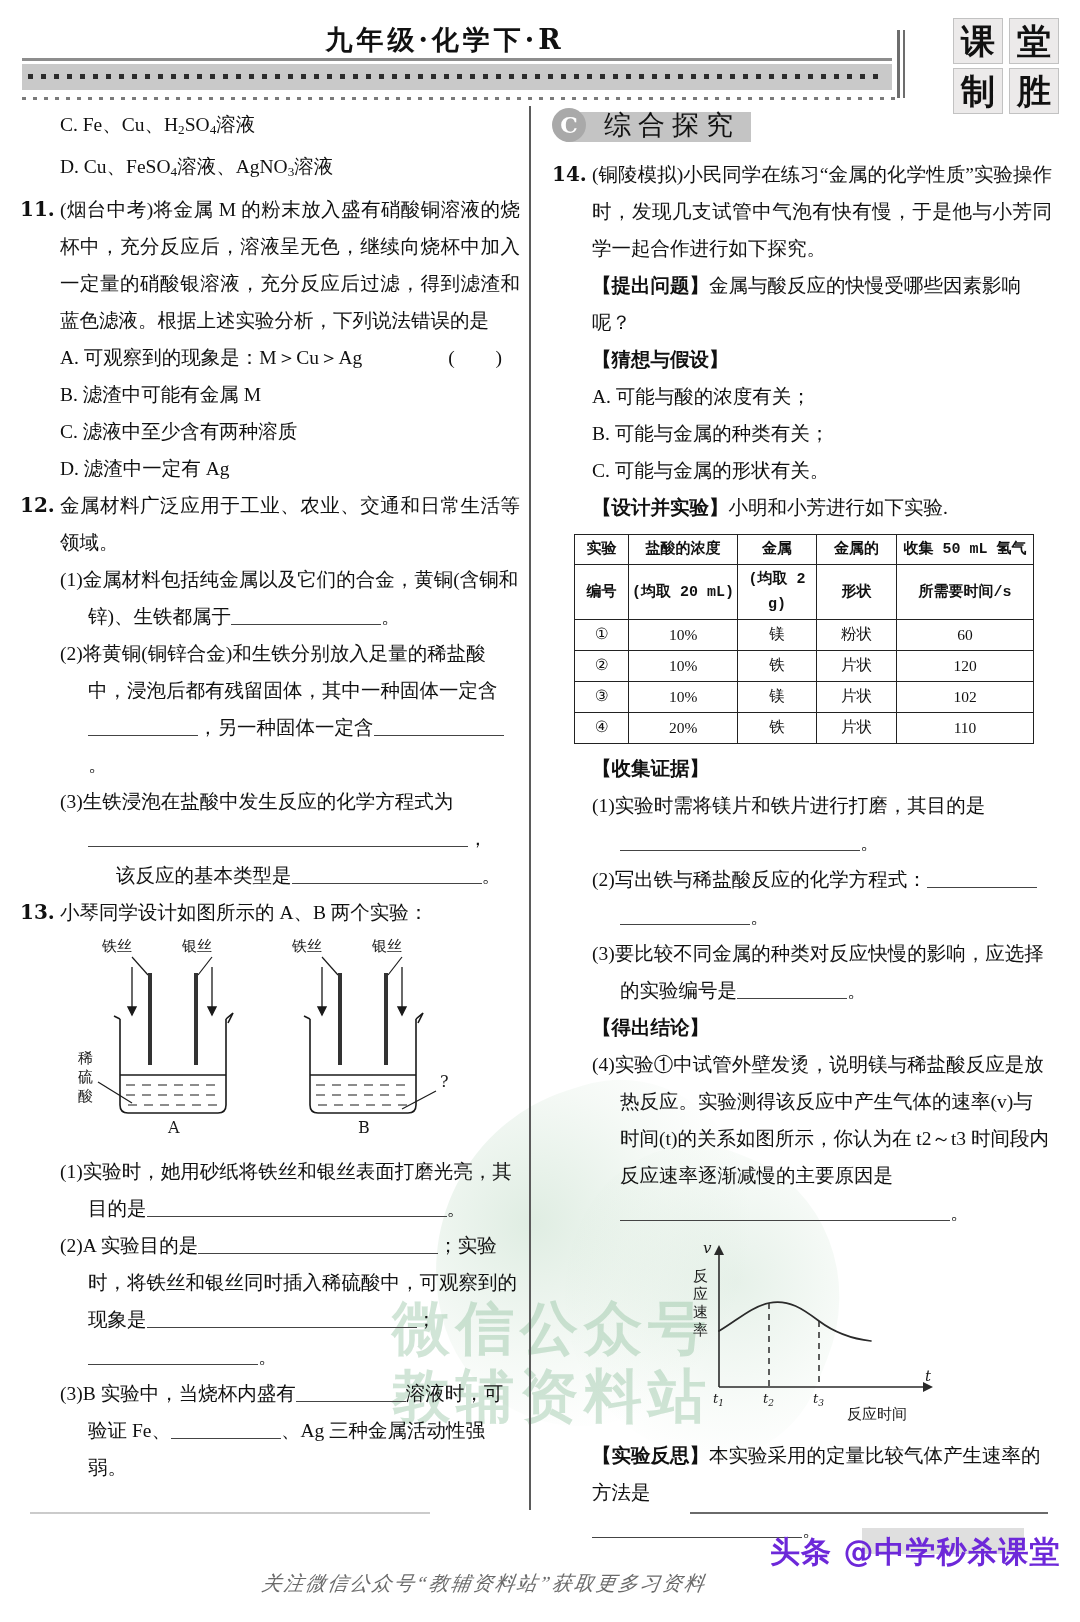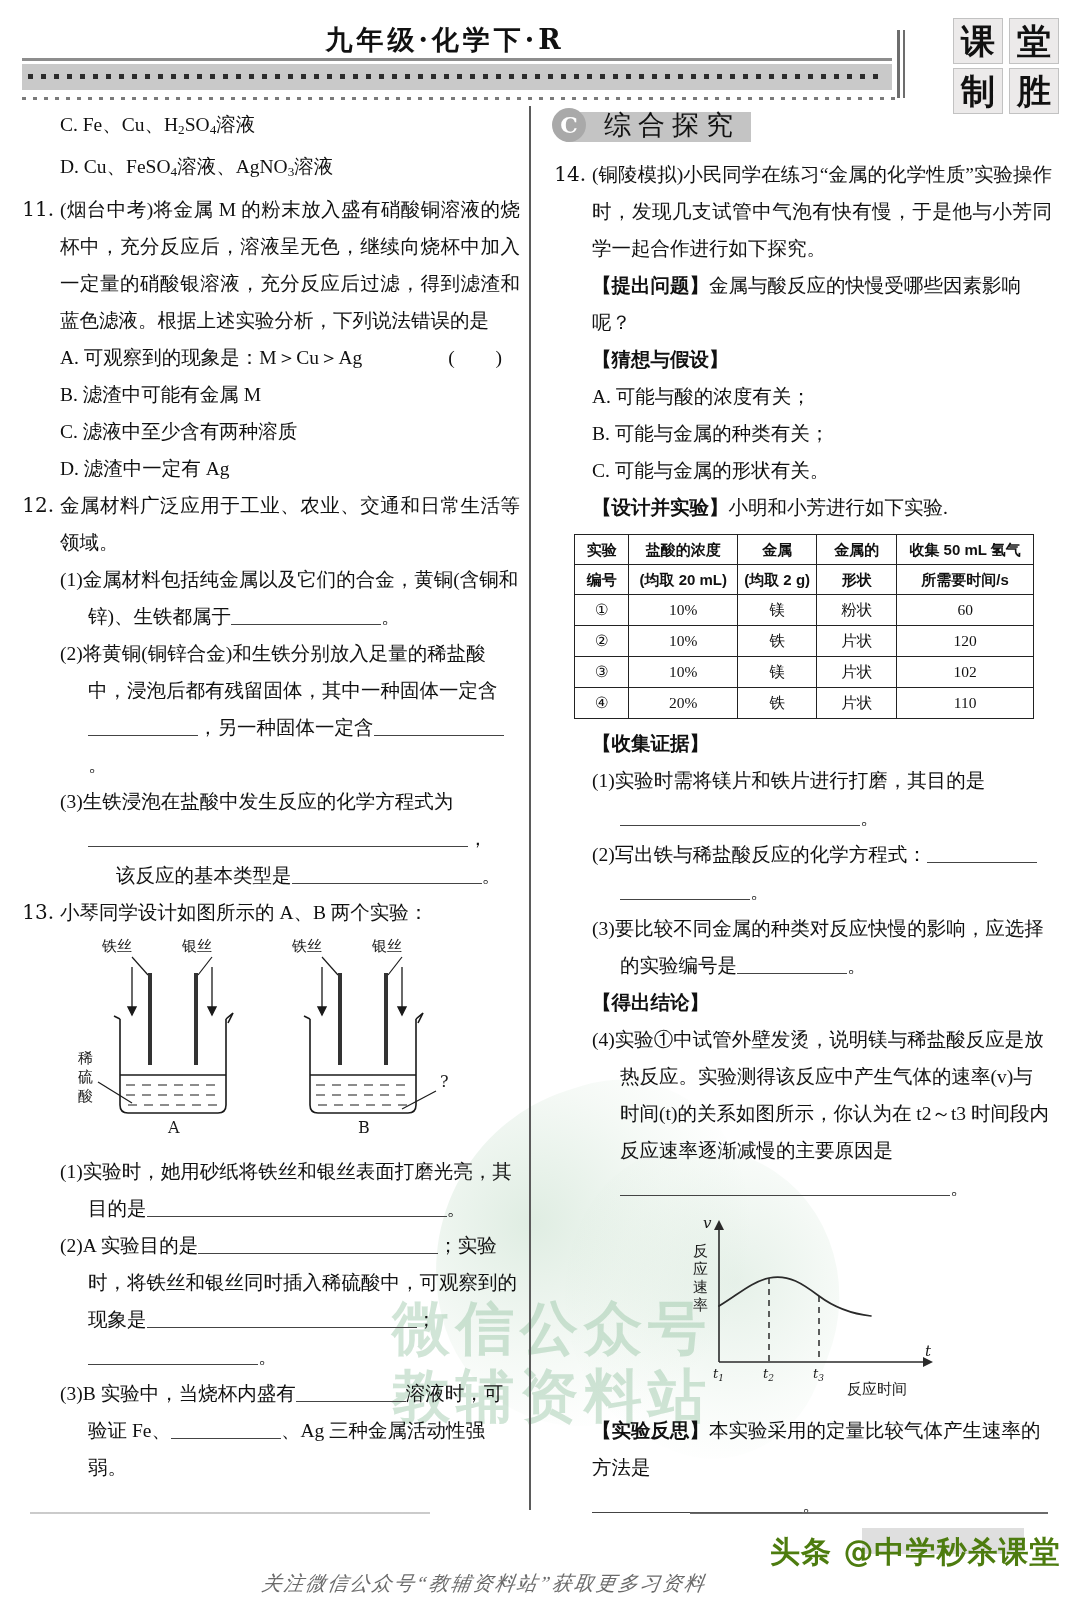--- a/index.html
+++ b/index.html
@@ -52,21 +52,21 @@
 
   
   .col{position:absolute;top:106px;font-size:19.5px;line-height:37px;}
   .col-left{left:20px;width:500px;}
   .col-right{left:552px;width:500px;}
   .divider{position:absolute;left:529px;top:106px;width:2px;height:1404px;background:#5b5b5b;}
 
   .q{position:relative;margin:0 0 0 0;}
   .qnum{
     position:absolute;left:0;top:0;width:34px;text-align:right;
-    font-weight:normal;font-family:"DejaVu Serif",serif;font-size:20px;
+    font-weight:bold;font-family:"DejaVu Serif",serif;font-size:20px;
   }
   .qbody{margin-left:40px;text-align:justify;text-justify:inter-character;}
   .opt{margin-left:40px;}
   .sub{margin-left:40px;text-indent:0;}
   .sub-ind{margin-left:40px;padding-left:28px;text-indent:-28px;}
   .bracket{font-weight:bold;}
 
   
   .bl{display:inline-block;border-bottom:1.6px solid #444;vertical-align:-2px;}
   .bl-110{width:110px;}
@@ -100,21 +100,21 @@
     letter-spacing:7px;font-family:"DejaVu Serif",serif;
   }
 
   
   table.exp{
     border-collapse:collapse;margin:8px 0 6px 22px;width:460px;
     font-size:15.5px;line-height:26px;
   }
   table.exp td{
     border:1px solid #222;text-align:center;padding:2px 2px;
-    font-family:Liberation Sans, sans-serif;
+    font-family:Liberation Mono, monospace;
   }
   table.exp tr.head td{font-weight:bold;font-size:15px;line-height:25px;}
   table.exp .c1{width:52px;}
   table.exp .c2{width:110px;}
   table.exp .c3{width:78px;}
   table.exp .c4{width:80px;}
   table.exp .c5{width:140px;}
   table.exp .num{font-family:"Liberation Serif",serif;font-weight:normal;}
 
   
@@ -148,21 +148,21 @@
   .ftr-rule{position:absolute;left:30px;top:0px;width:1018px;height:2px;
     background:linear-gradient(to right,rgba(160,160,160,0.55) 0 400px,rgba(255,255,255,0) 400px 660px,rgba(90,90,90,0.9) 660px 1018px);}
   .ftr-hand{
     position:absolute;left:262px;top:58px;width:560px;
     font-family:"Liberation Serif",serif;font-size:20px;color:#4a4a4a;
     font-style:italic;letter-spacing:2px;transform:skewX(-9deg);opacity:.82;
   }
   .ftr-brand{
     position:absolute;left:770px;top:20px;
     font-size:30px;font-weight:bold;letter-spacing:1px;
-    font-family:"DejaVu Serif",serif;color:#4d7c0f;
+    font-family:"DejaVu Serif",serif;color:#6d28d9;
   }
   .ftr-brand .at{font-family:"DejaVu Sans",sans-serif;}
   .ftr-smudge{
     position:absolute;left:862px;top:16px;width:162px;height:26px;
     background:rgba(150,150,150,0.30);
   }
 </style>
 </head>
 <body>
 

